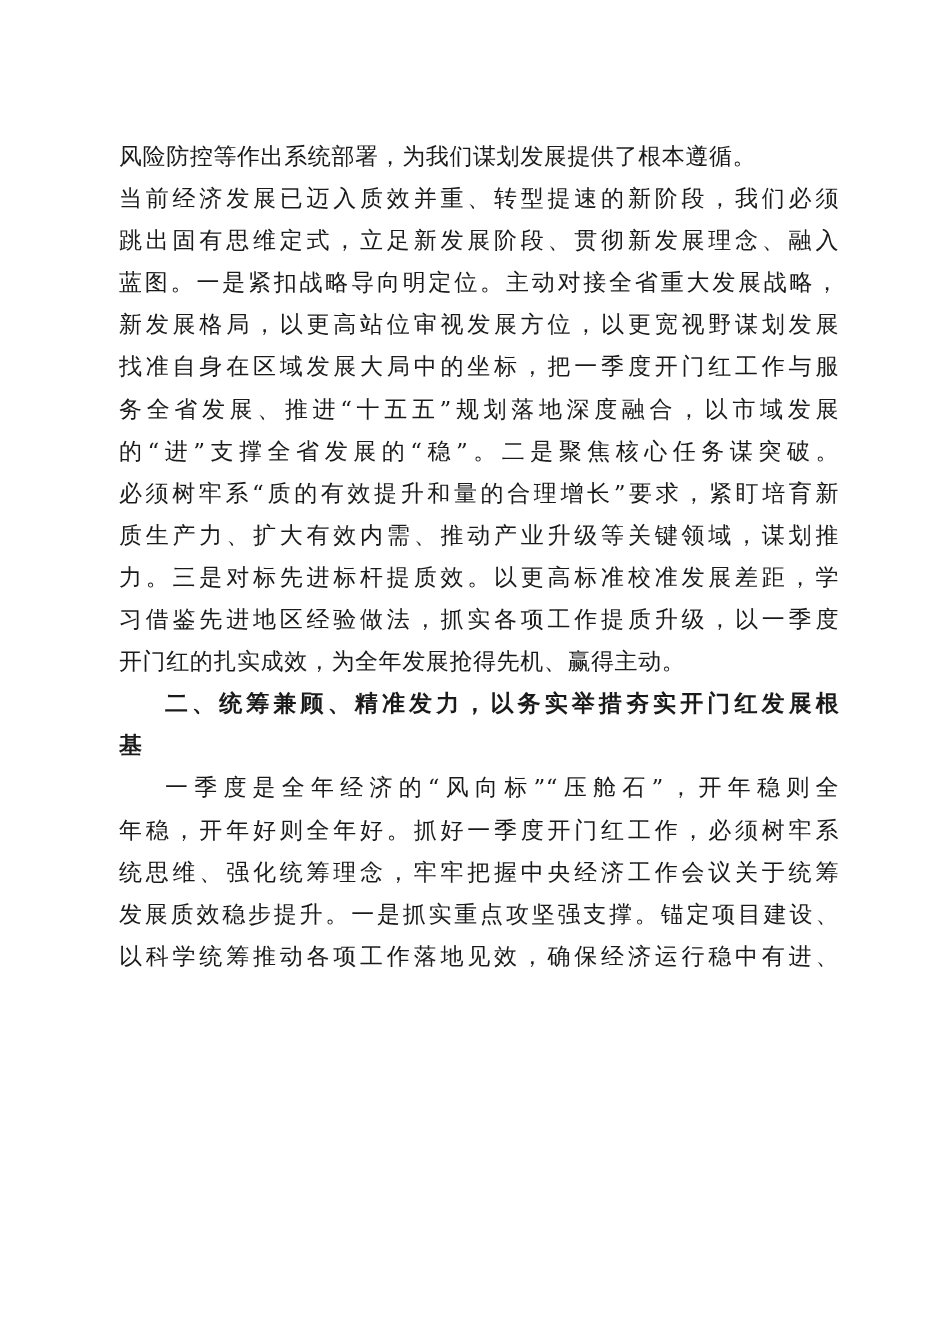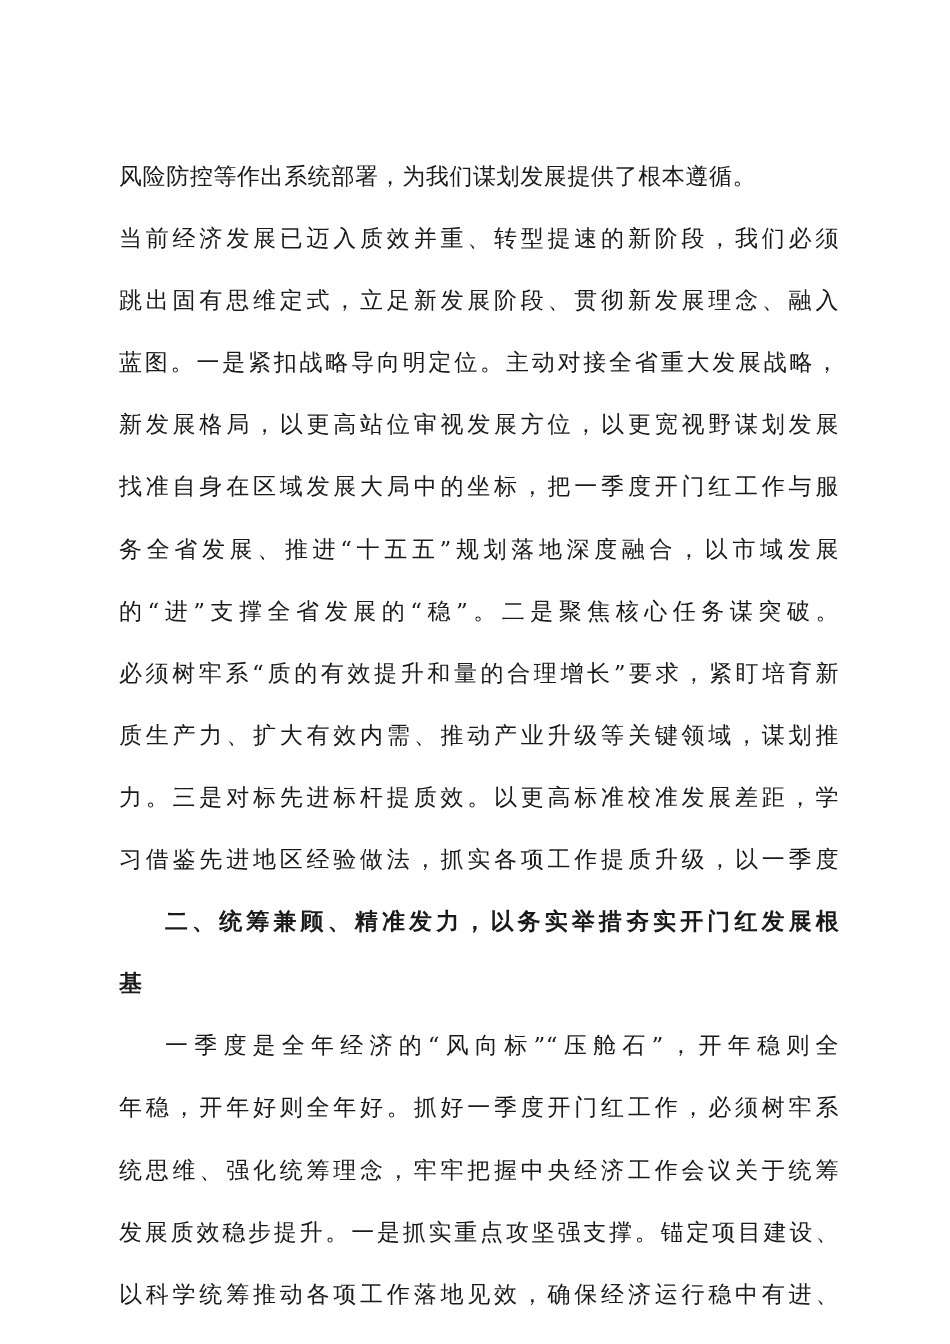--- a/index.html
+++ b/index.html
@@ -31,21 +31,20 @@
     }
     .line {
       height: 42.1px;
       line-height: 42.1px;
       font-size: 23px;
       white-space: nowrap;
       letter-spacing: 0.6px;
       text-align: justify;
       text-align-last: justify;
       width: 720px;
-      margin-top: 20px;
     }
     .line.last {
       text-align-last: left;
     }
     .line.indent {
       padding-left: 46px;
       width: 674px;
     }
     .heading {
       font-family: "DejaVu Sans", "Liberation Sans", sans-serif;
@@ -70,20 +69,21 @@
       <div class="line">跳出固有思维定式，立足新发展阶段、贯彻新发展理念、融入</div>
       <div class="line">蓝图。一是紧扣战略导向明定位。主动对接全省重大发展战略，</div>
       <div class="line">新发展格局，以更高站位审视发展方位，以更宽视野谋划发展</div>
       <div class="line">找准自身在区域发展大局中的坐标，把一季度开门红工作与服</div>
       <div class="line">务全省发展、推进“十五五”规划落地深度融合，以市域发展</div>
       <div class="line">的“进”支撑全省发展的“稳”。二是聚焦核心任务谋突破。</div>
       <div class="line">必须树牢系“质的有效提升和量的合理增长”要求，紧盯培育新</div>
       <div class="line">质生产力、扩大有效内需、推动产业升级等关键领域，谋划推</div>
       <div class="line">力。三是对标先进标杆提质效。以更高标准校准发展差距，学</div>
       <div class="line">习借鉴先进地区经验做法，抓实各项工作提质升级，以一季度</div>
+      <div class="line last">开门红的扎实成效，为全年发展抢得先机、赢得主动。</div>
     </div>
 
     <div>
       <div class="line indent heading">二、统筹兼顾、精准发力，以务实举措夯实开门红发展根</div>
       <div class="line heading short">基</div>
     </div>
 
     <div>
       <div class="line indent">一季度是全年经济的“风向标”“压舱石”，开年稳则全</div>
       <div class="line">年稳，开年好则全年好。抓好一季度开门红工作，必须树牢系</div>

